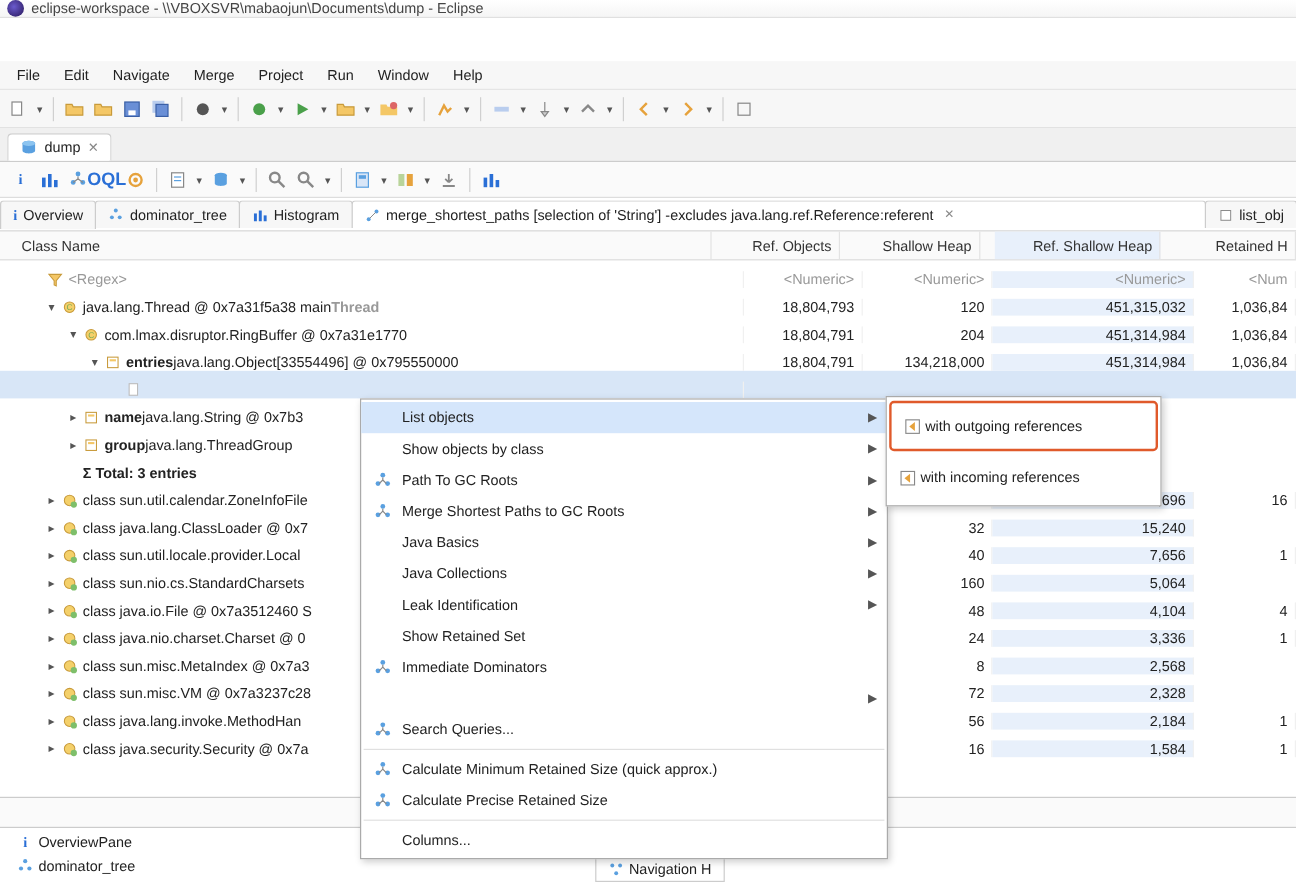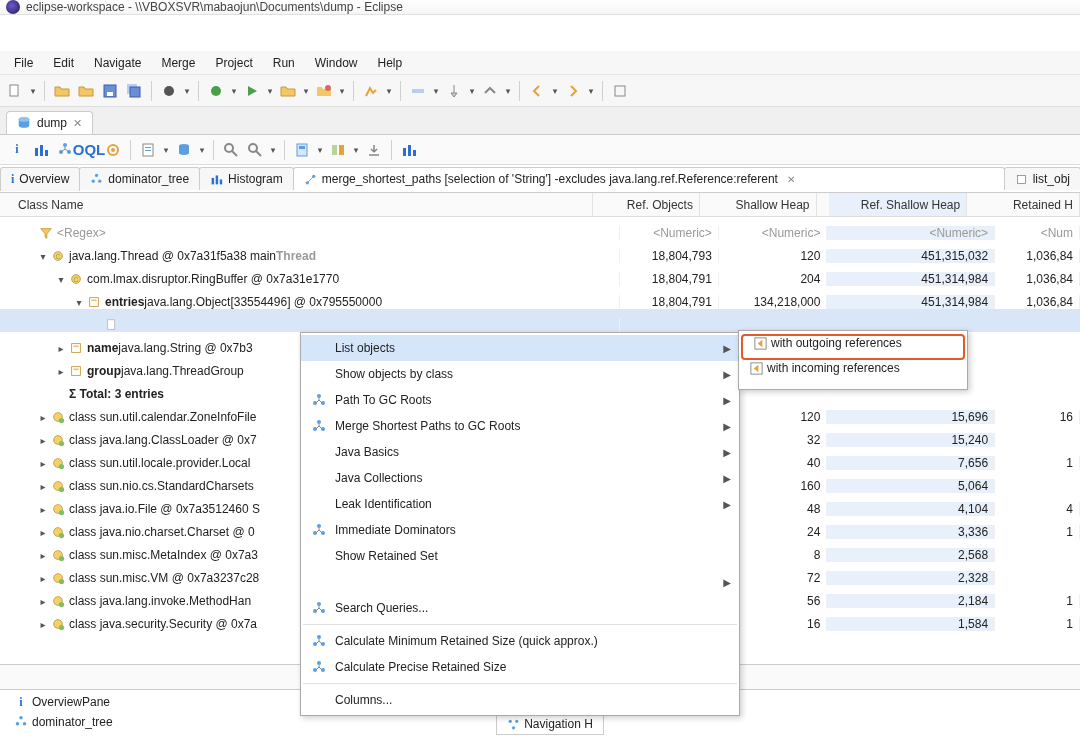--- a/index.html
+++ b/index.html
@@ -53,21 +53,21 @@
   .bold { font-weight: bold; }
   .muted { color: #999; }
   .ctx-menu { position: absolute; left: 300px; top: 332px; width: 440px; background: #fff; border: 1px solid #aaa; box-shadow: 2px 2px 6px rgba(0,0,0,0.2); z-index: 200; padding: 2px 0; }
   .ctx-row { height: 26px; display: flex; align-items: center; padding: 0 32px 0 6px; cursor: default; position: relative; }
   .ctx-row.sel { background: #d5e6fb; }
   .ctx-icocell { width: 24px; display:flex; justify-content:center; }
   .ctx-label { flex: 1; padding-left: 4px; }
   .ctx-arrow { position:absolute; right: 8px; font-size: 10px; color: #555; }
   .ctx-sep { height: 1px; background: #e0e0e0; margin: 3px 2px; }
   .submenu { position: absolute; left: 738px; top: 330px; width: 230px; background: #fff; border: 1px solid #aaa; box-shadow: 2px 2px 6px rgba(0,0,0,0.2); z-index: 300; padding: 2px 0; }
-  .sub-row { height: 26px; display:flex; padding: 0 10px 0 6px; cursor: default; }
+  .sub-row { height: 42px; display:flex; align-items:center; padding: 0 10px 0 6px; cursor: default; }
   .sub-row.hl { border: 2px solid #e05a2b; border-radius: 4px; margin: 1px 2px; }
   .sub-row .ctx-icocell { width: 22px; }
   .bottom-tabs { position: absolute; left: 0; right: 0; top: 664px; height: 26px; border-top: 1px solid #ccc; border-bottom: 1px solid #ccc; background: #fafafa; display: flex; align-items: center; padding-left: 20px; gap: 2px; flex-direction: column; }
   .btab { padding: 3px 10px; border: 1px solid transparent; color: #666; display:flex; align-items:center; gap:4px; }
   .btab.active { border-color:#ccc; background:#fff; color:#222; }
   .nav-pane { position:absolute; top: 690px; left: 0; right:0; padding: 2px 14px; }
   .nav-pane div { height: 20px; display: flex; align-items: center; gap: 4px; }
 </style>
 </head>
 <body>
@@ -667,36 +667,36 @@
       <div class="ctx-icocell"></div>
       <div class="ctx-label">Java Collections</div>
       <div class="ctx-arrow">▶</div>
     </div>
     <div class="ctx-row">
       <div class="ctx-icocell"></div>
       <div class="ctx-label">Leak Identification</div>
       <div class="ctx-arrow">▶</div>
     </div>
     <div class="ctx-row">
+      <div class="ctx-icocell"></div>
+      <div class="ctx-label">Show Retained Set</div>
+    </div>
+    <div class="ctx-row">
       <div class="ctx-icocell">
         <svg width="16" height="16" viewBox="0 0 16 16">
           <circle cx="8" cy="4" r="2" fill="#5aa0e0"></circle>
           <circle cx="4" cy="11" r="2" fill="#5aa0e0"></circle>
           <circle cx="12" cy="11" r="2" fill="#5aa0e0"></circle>
           <path d="M8 6v2m0 0l-3 3m3-3l3 3" stroke="#888"></path>
         </svg>
       </div>
       <div class="ctx-label">Immediate Dominators</div>
     </div>
     <div class="ctx-row">
       <div class="ctx-icocell"></div>
-      <div class="ctx-label">Show Retained Set</div>
-    </div>
-    <div class="ctx-row">
-      <div class="ctx-icocell"></div>
       <div class="ctx-arrow">▶</div>
     </div>
     <div class="ctx-row">
       <div class="ctx-icocell">
         <svg width="16" height="16" viewBox="0 0 16 16">
           <circle cx="8" cy="4" r="2" fill="#5aa0e0"></circle>
           <circle cx="4" cy="11" r="2" fill="#5aa0e0"></circle>
           <circle cx="12" cy="11" r="2" fill="#5aa0e0"></circle>
           <path d="M8 6v2m0 0l-3 3m3-3l3 3" stroke="#888"></path>
         </svg>

